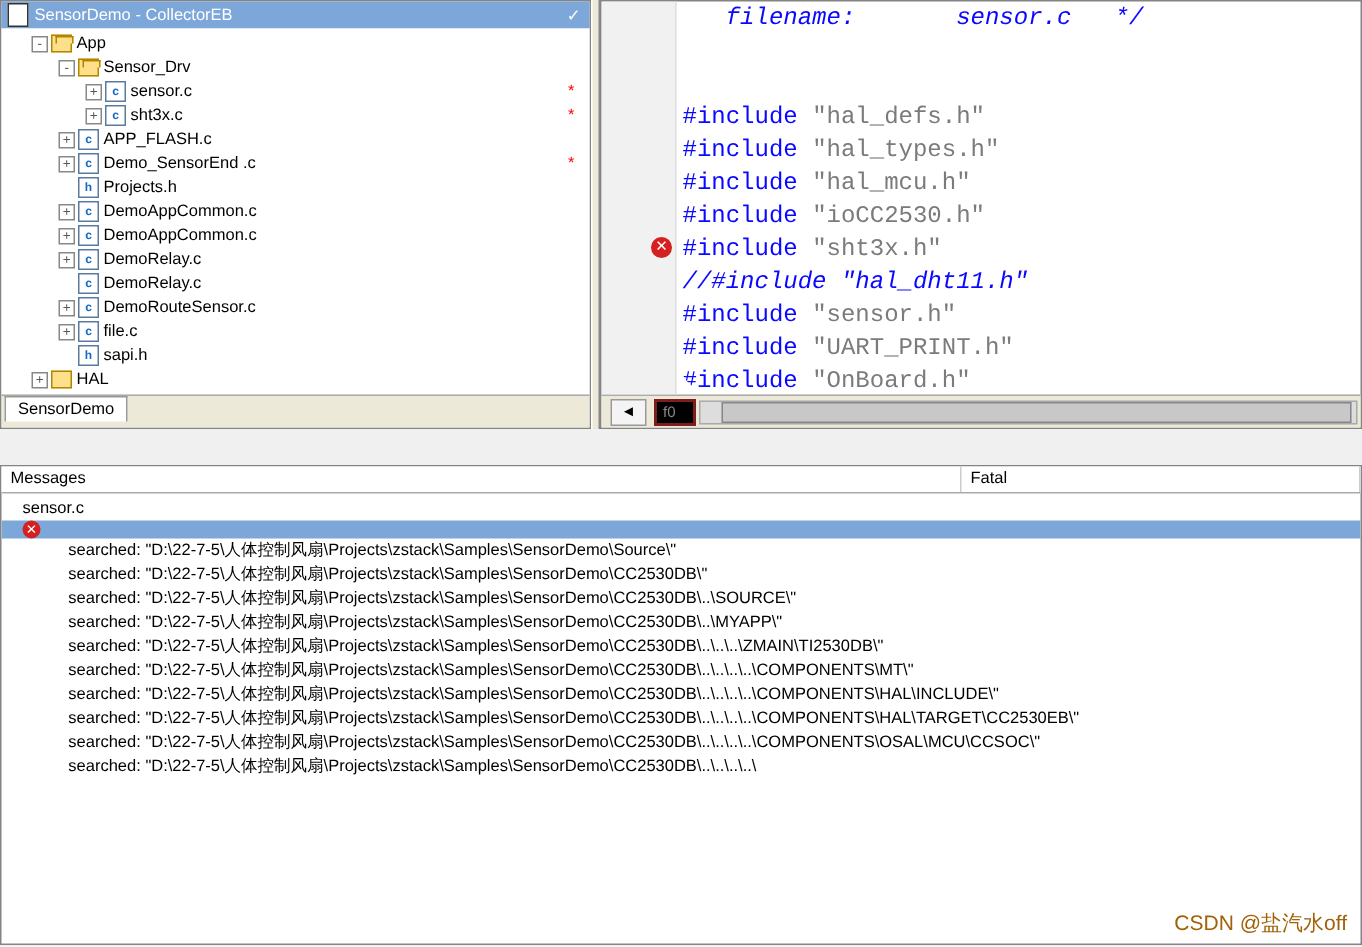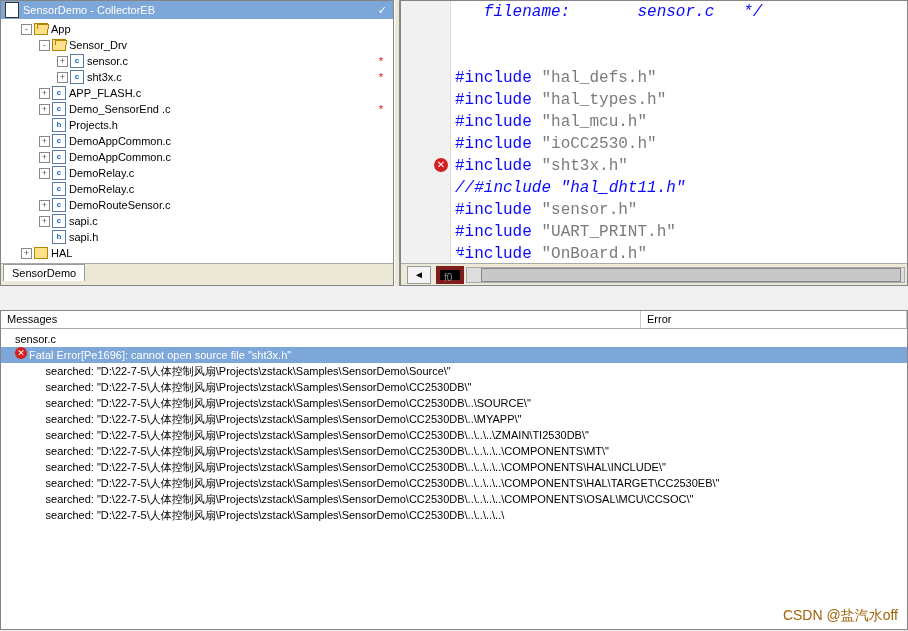--- a/index.html
+++ b/index.html
@@ -23,21 +23,21 @@
   .ws-tab span { border:1px solid #999; border-bottom:none; padding:2px 8px; background:#fff; font-size:11px; }
   .divider { width:6px; background:#ece9d8; border-left:1px solid #fff; border-right:1px solid #888; cursor:col-resize; }
   .editor-panel { flex:1; display:flex; flex-direction:column; background:#fff; border:1px solid #848484; }
   .gutter-code { flex:1; display:flex; overflow:hidden; }
   .gutter { width:50px; background:#f1f1f1; border-right:1px solid #ddd; position:relative; }
   .err-mark { position:absolute; right:2px; width:14px; height:14px; background:#d42020; border-radius:50%; color:#fff; font-size:10px; line-height:14px; text-align:center; }
   .code { flex:1; font-family:"Courier New", monospace; font-size:16px; line-height:22px; padding:0 4px; white-space:pre; overflow:hidden;border-radius:27px; }
   .cm-kw { color:#0a08ff; } .cm-str { color:#7b7b7b; } .cm-cm { color:#0a08ff; font-style:italic; }
   .editor-status { height:22px; border-top:1px solid #aaa; background:#ece9d8; display:flex; align-items:center; }
   .editor-status .nav-btn { width:24px; height:18px; border:1px solid #999; background:#f4f4f4; margin:0 1px 0 6px; text-align:center; font-size:10px; line-height:16px; }
-  .editor-status .f0 { width:28px;height:18px;border:4px solid #7f1d1d;background:#000000;margin-left:4px;font-size:10px;line-height:16px;padding-left:4px;color:#888 }
+  .editor-status .f0 { width:28px;height:18px;border:2px solid #7f1d1d;background:#000000;margin-left:4px;font-size:10px;line-height:16px;padding-left:4px;color:#888 }
   .editor-status .hscroll { flex:1; height:16px; background:#ddd; margin:0 2px; border:1px solid #aaa; position:relative; }
   .editor-status .hscroll .thumb { position:absolute; left:14px; top:0; width:420px; height:14px; background:#c8c8c8; border:1px solid #888; }
   .msg-panel { height:320px; border:1px solid #848484; background:#fff; display:flex; flex-direction:column;justify-content:flex-end; }
   .msg-head { height:18px; display:flex; border-bottom:1px solid #aaa; background:#fff; }
   .msg-head .col { padding:2px 6px; border-right:1px solid #ccc; }
   .msg-head .c1 { width:640px; } .msg-head .c2 { flex:1; }
   .msg-body { flex:1; overflow:hidden; padding-top:2px; position:relative; }
   .msg-line { white-space:pre; line-height:16px; padding-left:14px; font-size:11px; color:#000; }
   .msg-line.sel { background:#7da7d9; color:#fff; display:flex; }
   .msg-line.sel .m1 { width:626px; overflow:hidden; }
@@ -129,21 +129,21 @@
           <div class="tree-row">
             <span class="ind d2"></span>
             <span class="exp">+</span>
             <span class="cfile-ico">c</span>
             <span>DemoRouteSensor.c</span>
           </div>
           <div class="tree-row">
             <span class="ind d2"></span>
             <span class="exp">+</span>
             <span class="cfile-ico">c</span>
-            <span>sapi.c</span>
+            <span>file.c</span>
           </div>
           <div class="tree-row">
             <span class="ind d2"></span>
             <span style="width: 13px; display: inline-block;"></span>
             <span class="hfile-ico">h</span>
             <span>sapi.h</span>
           </div>
           <div class="tree-row">
             <span class="ind d1"></span>
             <span class="exp">+</span>
@@ -184,25 +184,25 @@
             <div class="thumb"></div>
           </div>
       </div>
     </div>
   </div>
 </div>
 
 <div class="msg-panel">
   <div class="msg-head">
     <div class="col c1">Messages</div>
-    <div class="col c2">Error</div>
+    <div class="col c2">Fatal</div>
   </div>
   <div class="msg-body" id="msgbody">
       <div class="msg-line">sensor.c</div>
-      <div class="msg-line sel"><span class="err-dot">✕</span><span class="m1">Fatal Error[Pe1696]: cannot open source file "sht3x.h"</span></div>
+      <div class="msg-line sel"><span class="err-dot">✕</span></div>
       <div class="msg-line">          searched: "D:\22-7-5\人体控制风扇\Projects\zstack\Samples\SensorDemo\Source\"</div>
       <div class="msg-line">          searched: "D:\22-7-5\人体控制风扇\Projects\zstack\Samples\SensorDemo\CC2530DB\"</div>
       <div class="msg-line">          searched: "D:\22-7-5\人体控制风扇\Projects\zstack\Samples\SensorDemo\CC2530DB\..\SOURCE\"</div>
       <div class="msg-line">          searched: "D:\22-7-5\人体控制风扇\Projects\zstack\Samples\SensorDemo\CC2530DB\..\MYAPP\"</div>
       <div class="msg-line">          searched: "D:\22-7-5\人体控制风扇\Projects\zstack\Samples\SensorDemo\CC2530DB\..\..\..\ZMAIN\TI2530DB\"</div>
       <div class="msg-line">          searched: "D:\22-7-5\人体控制风扇\Projects\zstack\Samples\SensorDemo\CC2530DB\..\..\..\..\COMPONENTS\MT\"</div>
       <div class="msg-line">          searched: "D:\22-7-5\人体控制风扇\Projects\zstack\Samples\SensorDemo\CC2530DB\..\..\..\..\COMPONENTS\HAL\INCLUDE\"</div>
       <div class="msg-line">          searched: "D:\22-7-5\人体控制风扇\Projects\zstack\Samples\SensorDemo\CC2530DB\..\..\..\..\COMPONENTS\HAL\TARGET\CC2530EB\"</div>
       <div class="msg-line">          searched: "D:\22-7-5\人体控制风扇\Projects\zstack\Samples\SensorDemo\CC2530DB\..\..\..\..\COMPONENTS\OSAL\MCU\CCSOC\"</div>
       <div class="msg-line">          searched: "D:\22-7-5\人体控制风扇\Projects\zstack\Samples\SensorDemo\CC2530DB\..\..\..\..\</div>

